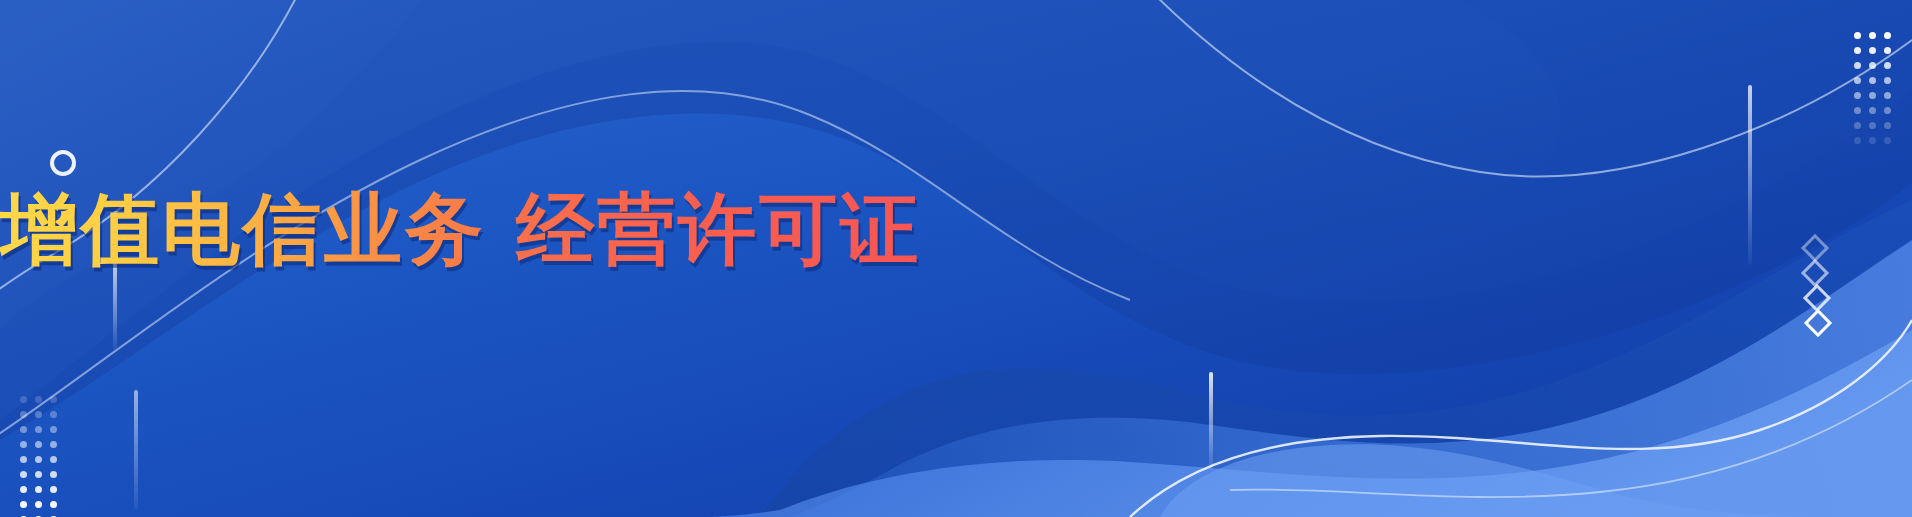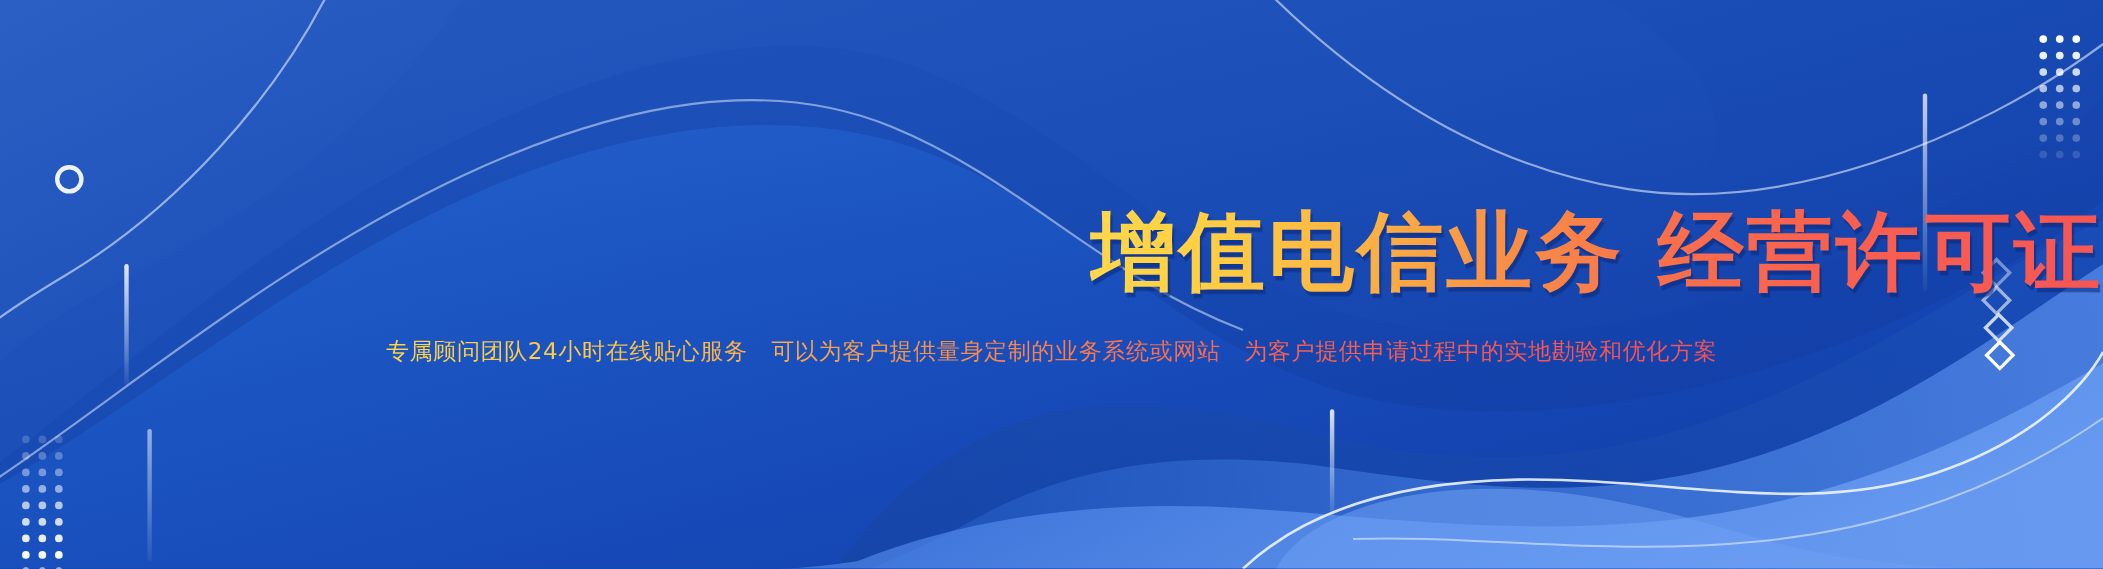--- a/index.html
+++ b/index.html
@@ -28,21 +28,21 @@
     position: absolute;
     inset: 0;
     z-index: 40;
     pointer-events: none;
   }
   .title-wrap {
     position: absolute;
     left: 0;
     right: 0;
     top: 138px;
-    text-align: right;
+    text-align: left;
   }
   .title {
     display: inline-block;
     font-size: 78px;
     line-height: 1;
     font-weight: 700;
     letter-spacing: 3px;
     background-image: linear-gradient(95deg,
         #ffd84a 0%,
         #ffce43 12%,
@@ -278,18 +278,15 @@
 
   <div class="deco diamond" style="left:1805px; top:238px; opacity:0.42;"></div>
   <div class="deco diamond" style="left:1805px; top:263px; opacity:0.58;"></div>
   <div class="deco diamond" style="left:1807px; top:288px; opacity:0.78;"></div>
   <div class="deco diamond" style="left:1808px; top:313px; opacity:1;"></div>
 
   <div class="content">
     <div class="title-wrap">
       <h1 class="title">增值电信业务 经营许可证</h1>
     </div>
-    <div class="subtitle-wrap">
-      <p class="subtitle">专属顾问团队24小时在线贴心服务　可以为客户提供量身定制的业务系统或网站　为客户提供申请过程中的实地勘验和优化方案</p>
-    </div>
   </div>
 
 </div>
 
 </body></html>

